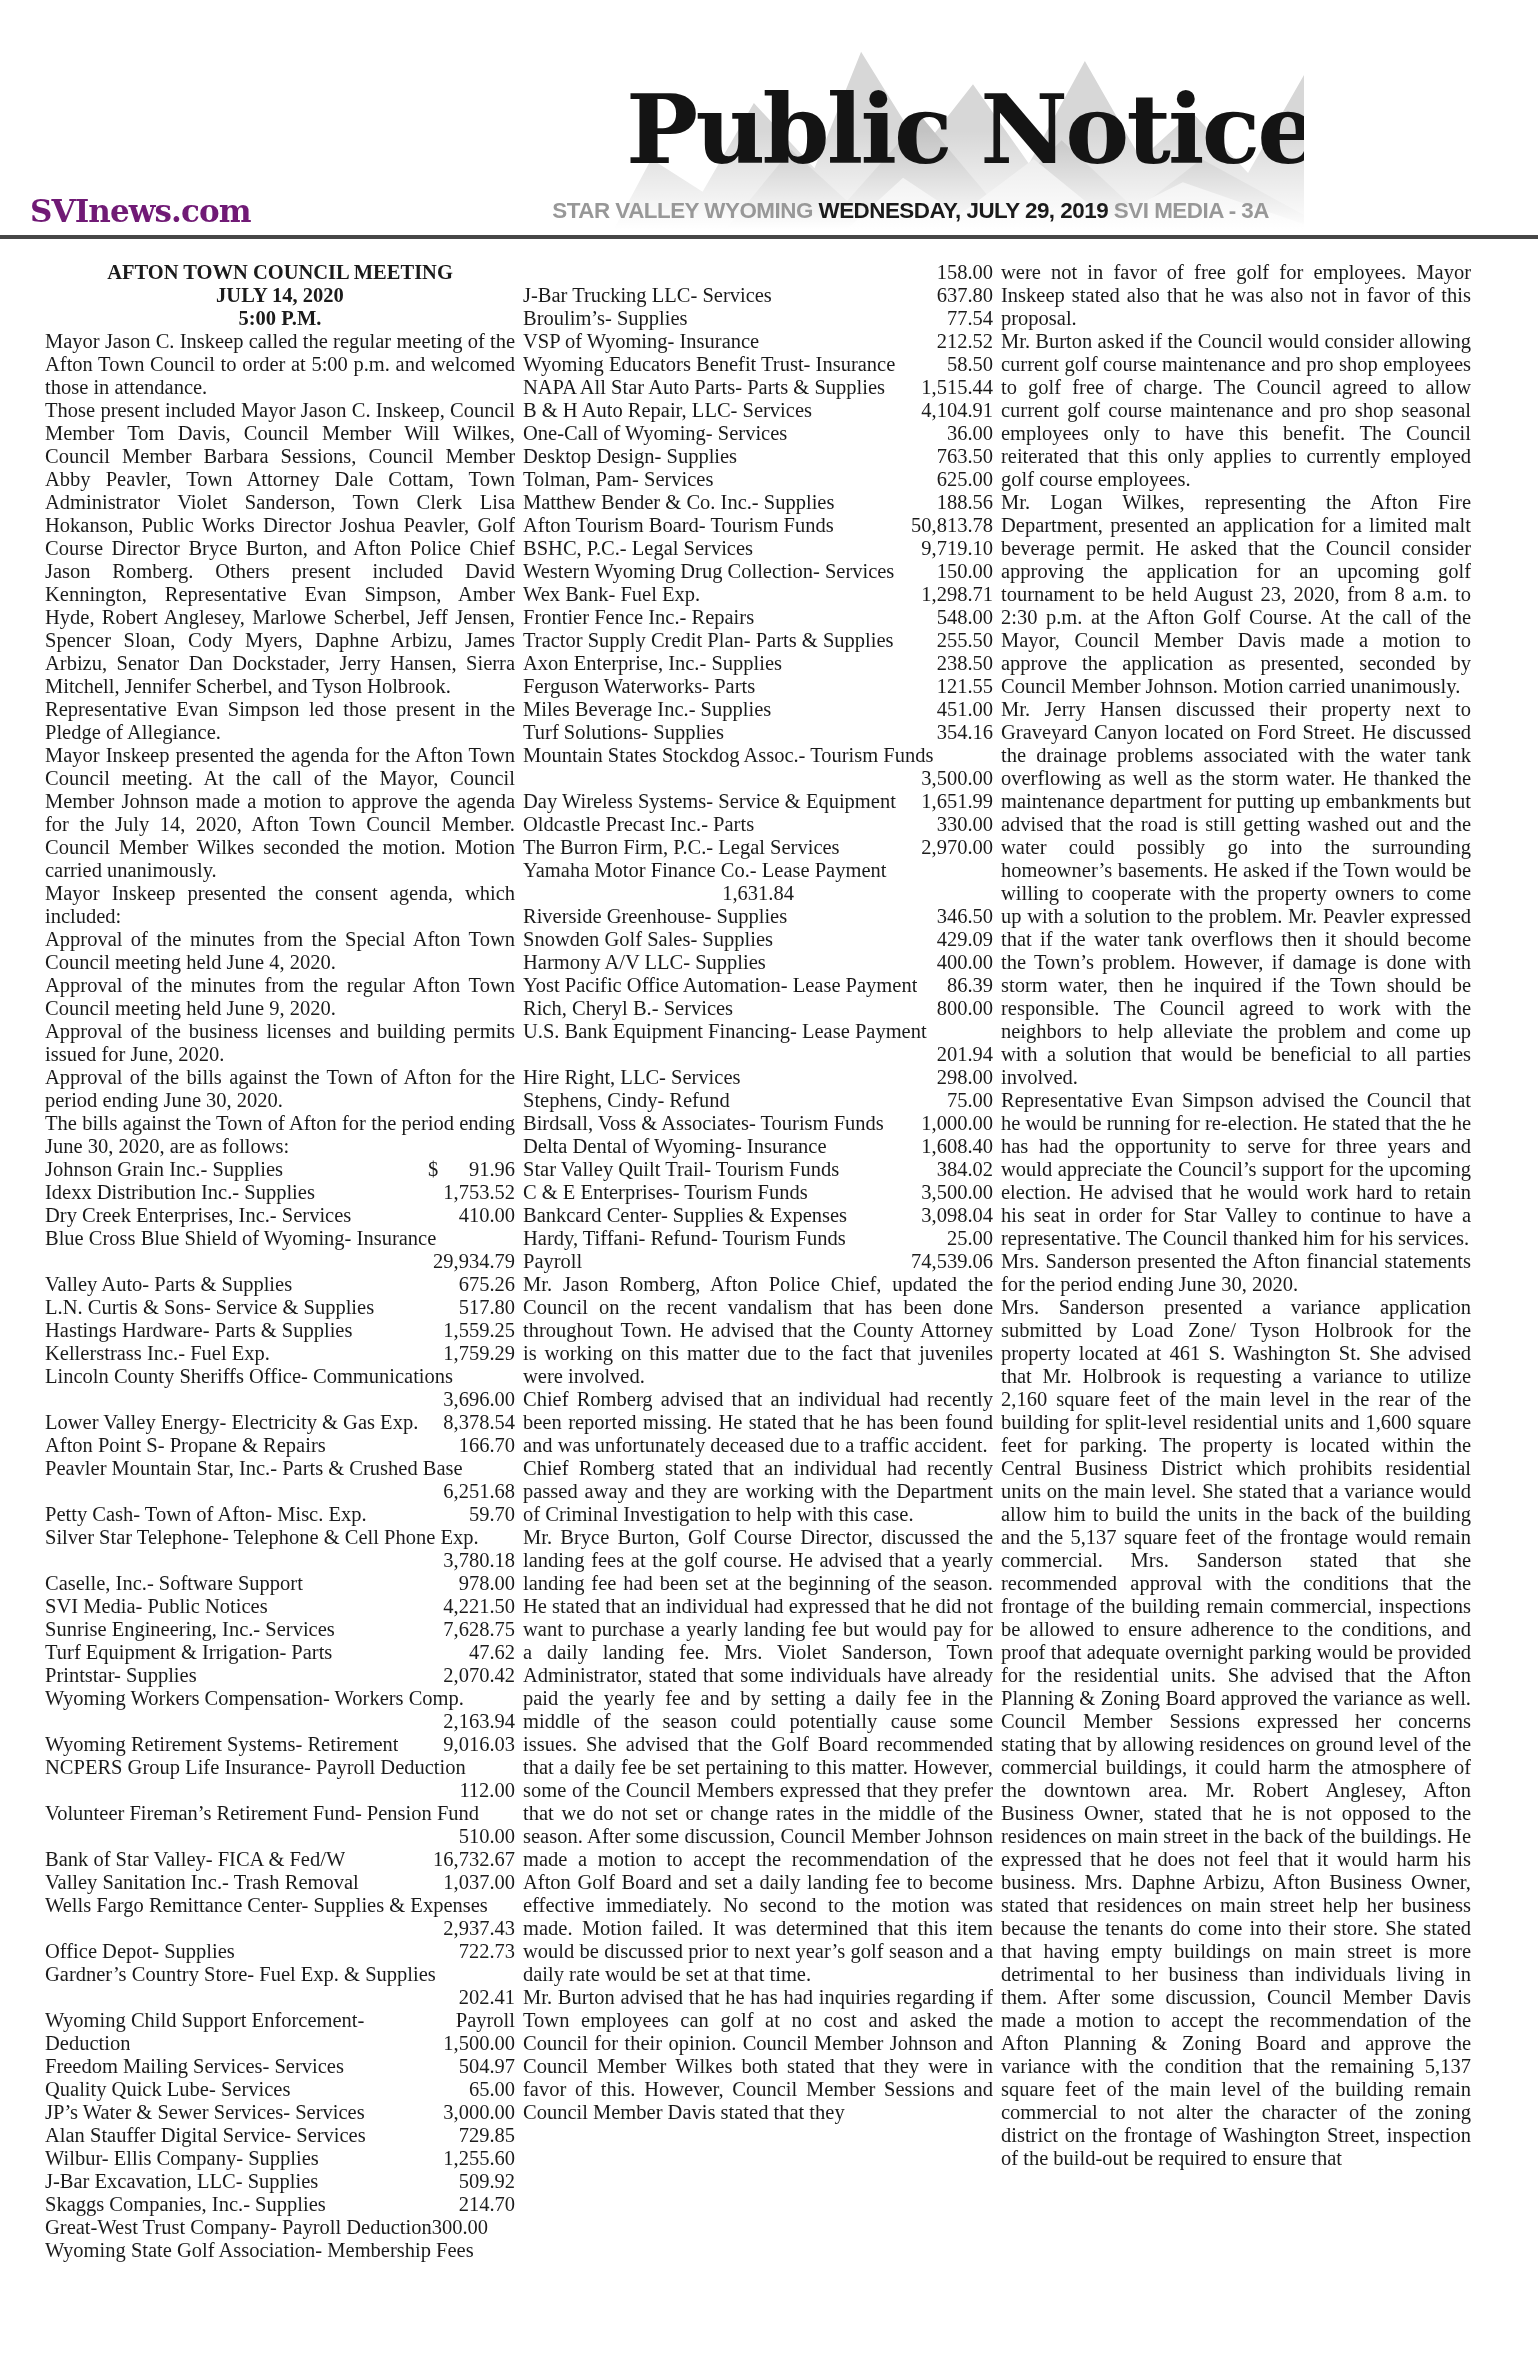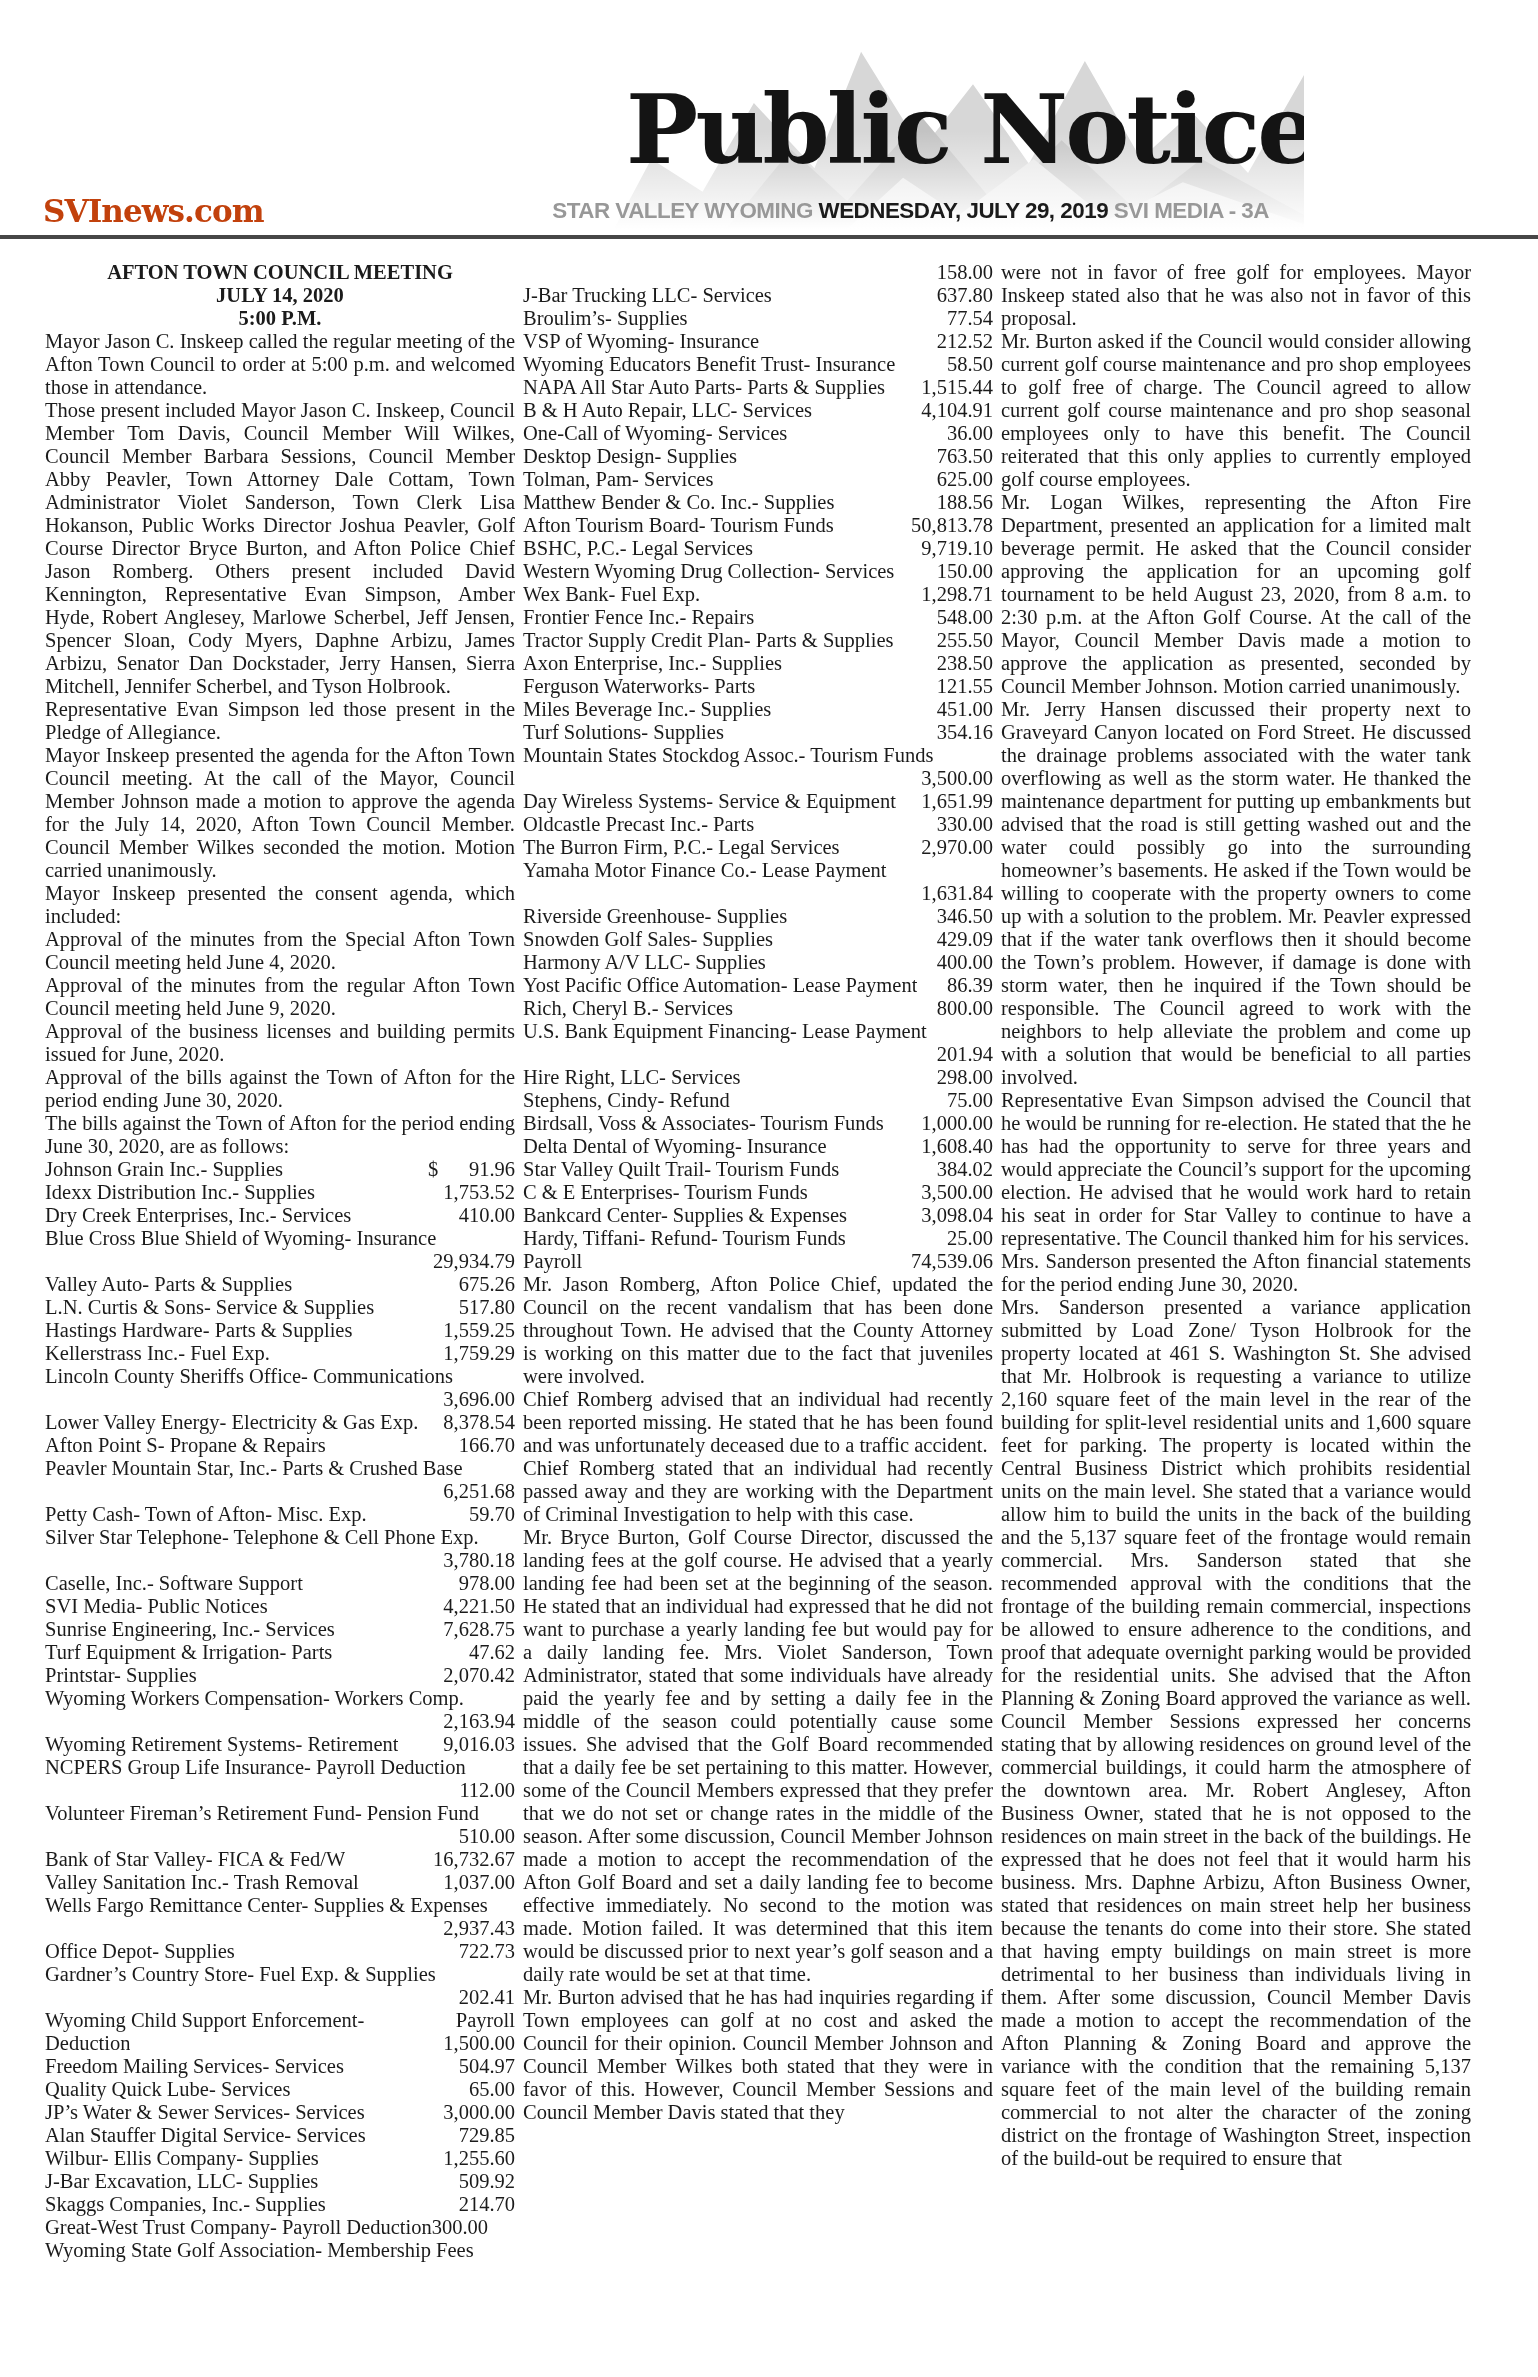--- a/index.html
+++ b/index.html
@@ -1,35 +1,35 @@
 <!DOCTYPE html>
 <html style="font-size:15px"><head>
 <meta charset="utf-8">
 <style>
   html,body{margin:0;padding:0;background:#ffffff;}
   body{width:1538px;height:2377px;overflow:hidden;font-family:"Liberation Serif",serif;color:#1b1b1b;}
   
   .masthead{position:relative;width:1304px;height:235px;background:#ffffff;overflow:hidden;}
   .mountains{position:absolute;top:18.6px;right:0;width:690px;height:210px;z-index:0;}
   .paper-title{position:absolute;left:626px;top:73px;z-index:2;font-family:"DejaVu Serif",serif;font-weight:bold;font-size:96px;letter-spacing:-2.8px;color:#141414;white-space:nowrap;}
-  .site-url{position:absolute;left:43px;bottom:5.6px;z-index:2;font-family:"DejaVu Serif",serif;font-weight:bold;font-size:31px;letter-spacing:-0.9px;color:#c2410c;}
+  .site-url{position:absolute;left:30px;bottom:5.6px;z-index:2;font-family:"DejaVu Serif",serif;font-weight:bold;font-size:31px;letter-spacing:-0.9px;color:#701a75;}
   .dateline{position:absolute;right:35px;bottom:11px;z-index:2;font-family:"Liberation Sans",sans-serif;font-weight:bold;font-size:22.4px;letter-spacing:-0.5px;white-space:nowrap;}
   .dl-gray{color:#989898;}
   .dl-dark{color:#1b1b1b;}
   .rule{width:1538px;height:3.7px;background:#474747;}
   
   .columns{display:flex;gap:8px;padding:22.4px 35px 0 45px;box-sizing:border-box;width:1538px;}
   .col{width:470px;flex:0 0 470px;font-size:20.5px;line-height:23px;overflow:hidden;height:2099px;}
   .h{font-weight:bold;text-align:center;}
   .p{text-align:justify;}
   .bill{display:flex;justify-content:space-between;gap:5.6px;}
   .bill .nm{white-space:nowrap;flex:0 1 auto;min-width:0;overflow:hidden;}
   .bill .amt{margin-left:auto;white-space:pre;flex:0 0 auto;}
   .amt-line{text-align:right;white-space:pre;}
-  .amt-line-left{text-align:right;white-space:pre;}
+  .amt-line-left{text-align:center;white-space:pre;}
   .line{text-align:left;white-space:nowrap;overflow:hidden;}
 </style>
 </head>
 <body>
 
 <div class="masthead">
   <svg class="mountains" viewBox="0 0 740 225" preserveAspectRatio="none">
     <defs>
       <linearGradient id="fade" x1="0" y1="0" x2="0" y2="1">
         <stop offset="0" stop-color="#ffffff" stop-opacity="0"></stop>

